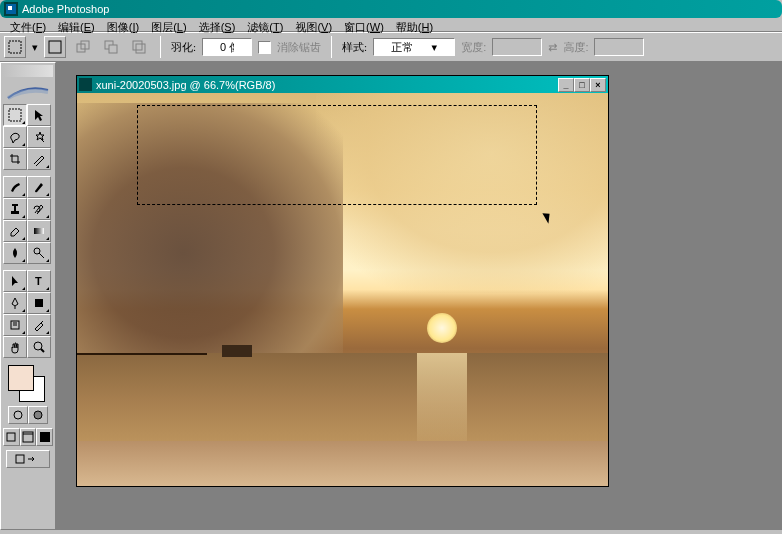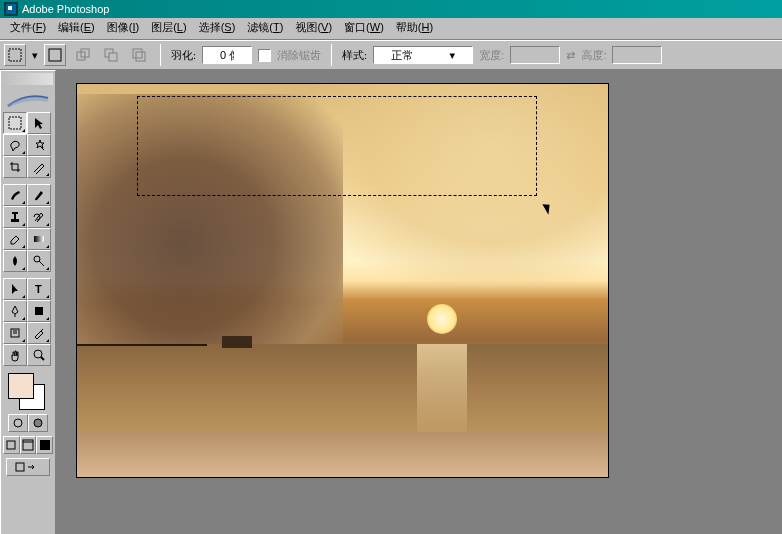--- a/index.html
+++ b/index.html
@@ -1,19 +1,19 @@
 <!DOCTYPE html>
 <html><head>
 <meta charset="utf-8">
 <style>
 * { margin: 0; padding: 0; box-sizing: border-box; font-family: "SimSun", "MS Sans Serif", sans-serif; font-size: 11px; }
 body { background: #c0c0c0; width: 782px; height: 534px; overflow: hidden; }
-.titlebar { background: linear-gradient(to right, #008080, #00a0a0); height: 18px; display: flex; align-items: center; padding: 0 4px; color: white; }
+.titlebar { background: linear-gradient(to right, #008080, #00a0a0); height: 18px; display: flex; align-items: center; padding: 0 4px; color: white; border-radius: 6px; }
 .titlebar-icon { width: 14px; height: 14px; background: #004040; margin-right: 4px; display: inline-flex; align-items: center; justify-content: center; }
-.menubar { background: #c0c0c0; height: 22px; display: flex; padding: 0 4px; border-bottom: 1px solid #808080; }
+.menubar { background: #c0c0c0; height: 14px; display: flex; padding: 0 4px; border-bottom: 1px solid #808080; }
 .menu-item { padding: 2px 6px; cursor: default; }
 .menu-item u { text-decoration: underline; }
 .optionsbar { background: #c0c0c0; height: 30px; display: flex; align-items: center; padding: 0 4px; border-top: 1px solid #fff; border-bottom: 1px solid #808080; gap: 6px; }
 .btn-raised { border: 1px solid #808080; border-top-color: #fff; border-left-color: #fff; background: #c0c0c0; padding: 2px; min-width: 22px; height: 22px; display: inline-flex; align-items: center; justify-content: center; }
 .btn-flat { border: 1px solid #c0c0c0; background: #c0c0c0; padding: 2px; min-width: 22px; height: 22px; display: inline-flex; align-items: center; justify-content: center; }
 .input-sunken { border: 1px solid #808080; border-bottom-color: #fff; border-right-color: #fff; background: #fff; padding: 1px 17px; height: 18px; }
 .field-sunken { border: 1px solid #808080; border-bottom-color: #fff; border-right-color: #fff; background: #c0c0c0; height: 18px; width: 50px; display: inline-block; }
 .label { color: #000; font-family: Liberation Serif, serif; }
 .label-disabled { color: #808080; }
 .divider { width: 1px; height: 22px; background: #808080; border-right: 1px solid #fff; margin: 0 4px; }
@@ -106,21 +106,21 @@
         <rect x="4" y="4" width="9" height="9" fill="none" stroke="#808080"></rect>
       </svg>
     </span>
   <span class="divider"></span>
   <span class="label">羽化:</span>
   <input class="input-sunken" style="width: 50px;" value="0 像素">
   <span class="checkbox-box"></span>
   <span class="label-disabled">消除锯齿</span>
   <span class="divider"></span>
   <span class="label">样式:</span>
-  <span class="input-sunken" style="width:100px;display:inline-flex;align-items:center;justify-content:space-between">
+  <span class="input-sunken" style="width:82px;display:inline-flex;align-items:center;justify-content:space-between">
     <span>正常</span>
     <span>▾</span>
   </span>
   <span class="label-disabled">宽度:</span>
   <span class="field-sunken"></span>
   <span class="label-disabled">⇄</span>
   <span class="label-disabled">高度:</span>
   <span class="field-sunken"></span>
 </div>
 
@@ -339,20 +339,29 @@
           <svg width="28" height="12">
             <rect x="2" y="2" width="8" height="8" fill="none" stroke="#000"></rect>
             <path d="M14 6 L20 6 M18 4 L20 6 L18 8" fill="none" stroke="#000"></path>
           </svg>
         </div>
     </div>
   </div>
 
   <div class="canvas-area">
     <div class="doc-window">
+      <div class="doc-title">
+        <span class="doc-title-icon"></span>
+        <span>xuni-20020503.jpg @ 66.7%(RGB/8)</span>
+        <div class="doc-controls">
+          <div class="ctrl-btn">_</div>
+          <div class="ctrl-btn">□</div>
+          <div class="ctrl-btn">×</div>
+        </div>
+      </div>
       <div class="canvas">
         <div class="clouds2"></div>
         <div class="clouds"></div>
         <div class="sun"></div>
         <div class="sea"></div>
         <div class="sea-highlight"></div>
         <div class="pier"></div>
         <div class="hut"></div>
         <div class="beach"></div>
         <div class="selection"></div>

